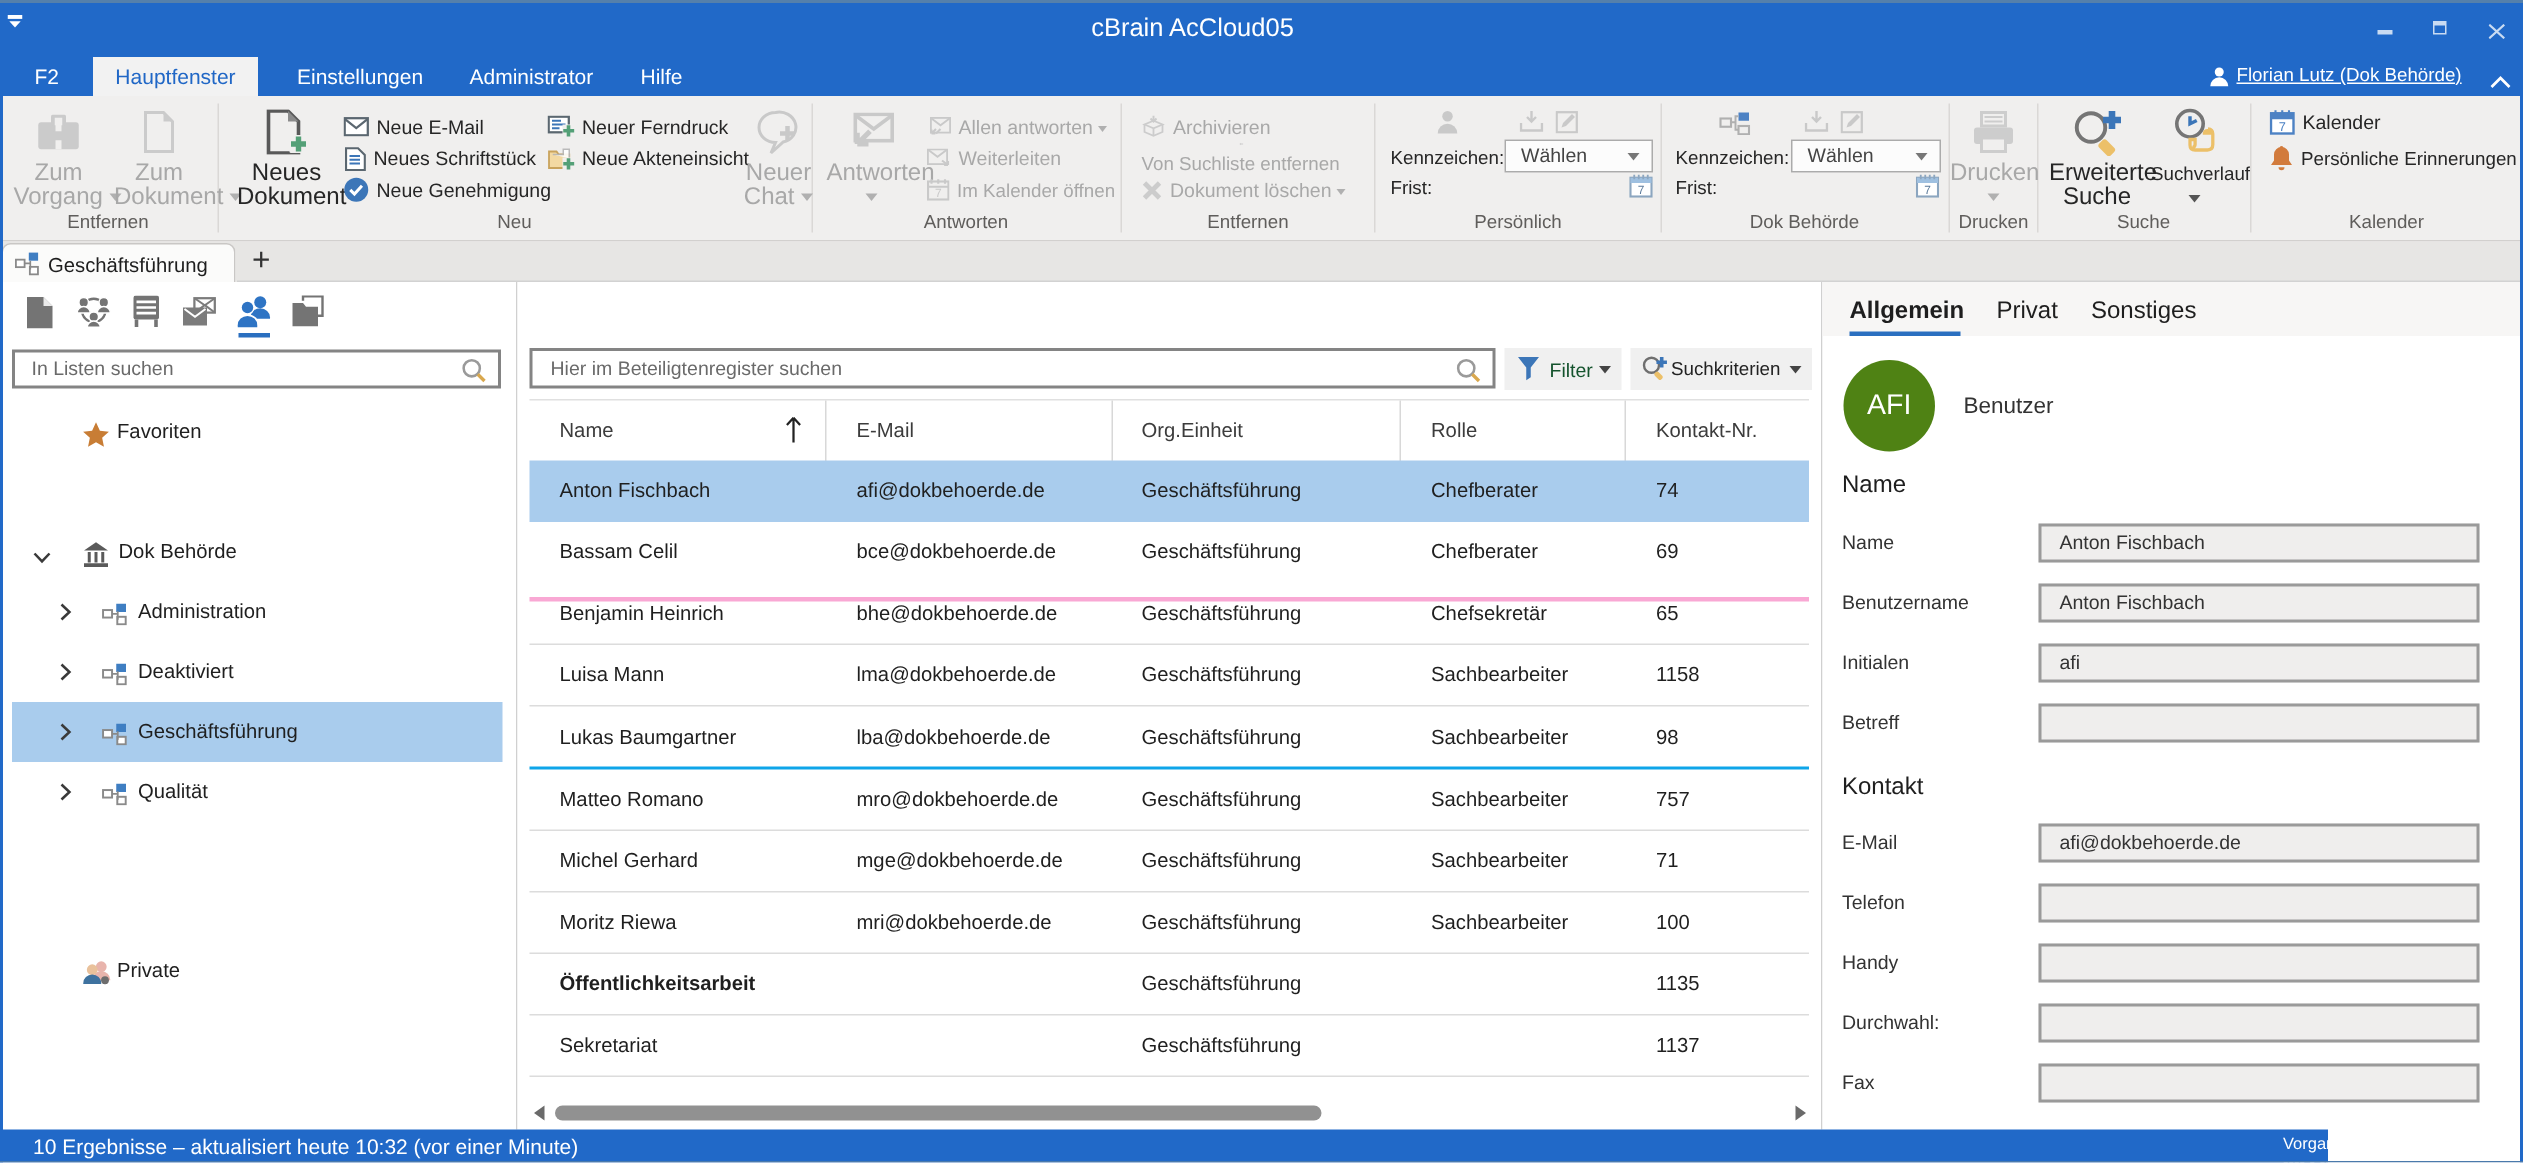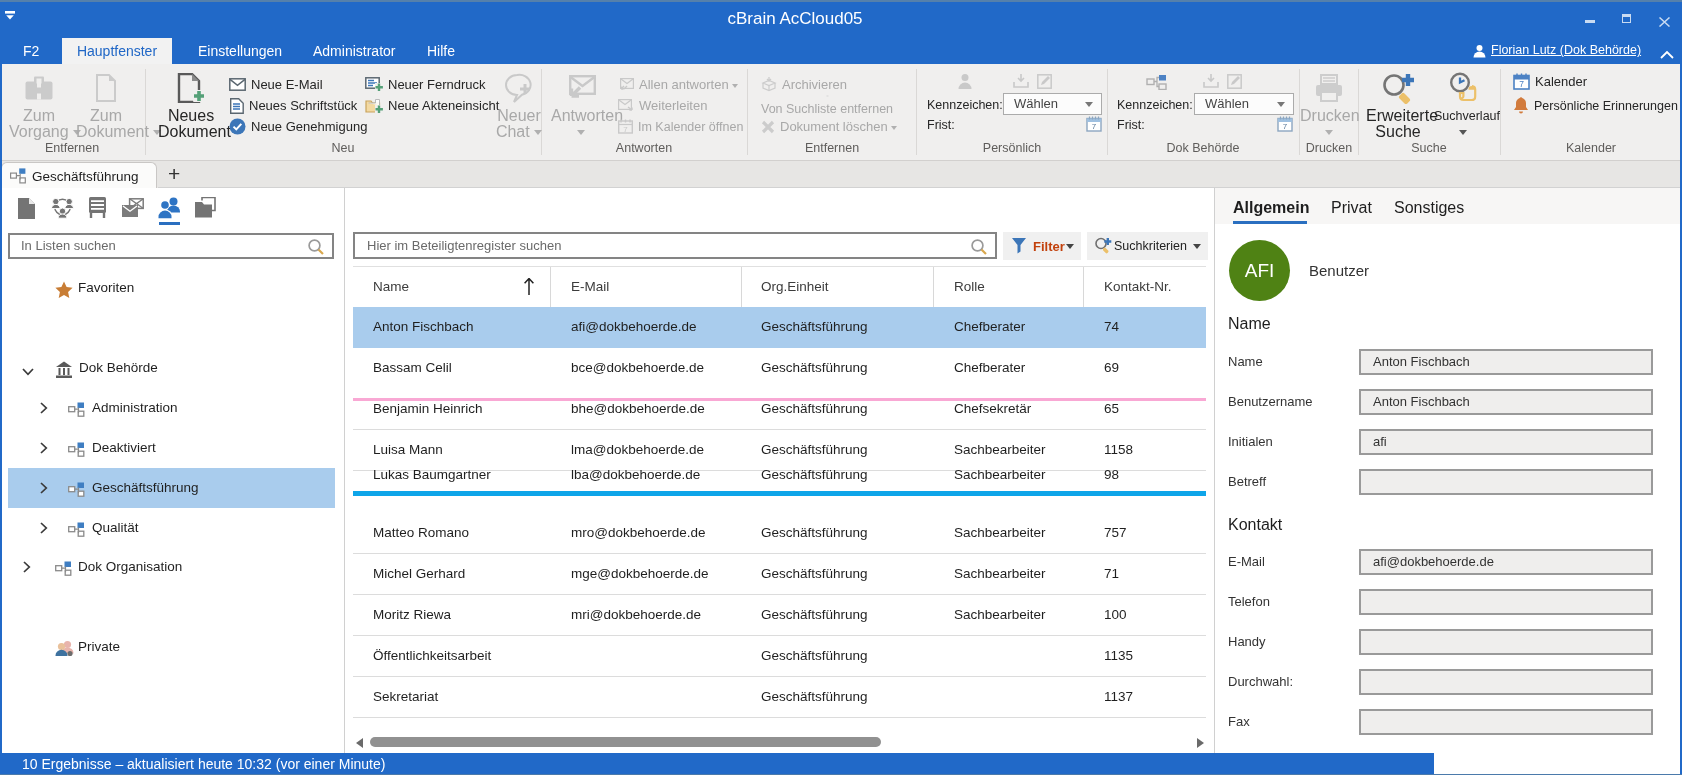--- a/index.html
+++ b/index.html
@@ -37,21 +37,21 @@
 .searchbox { border:2px solid #848484; background:#fff; color:#6a6a6a; font-size:13px; }
 .treerow { height:40px; display:flex; align-items:center; font-size:13.5px; color:#1f1f1f; }
 
 .cell { position:absolute; font-size:13.5px; color:#1f1f1f; }
 .hcell { position:absolute; font-size:13.5px; color:#3c3c3c; }
 
 .rlabel { position:absolute; left:13px; font-size:13px; color:#333; }
 .rinput { position:absolute; left:144px; width:294px; height:26px; background:#efeeed; border:2px solid #9a9a9a; font-size:13px; color:#333; line-height:22px; padding-left:12px; }
 .rsec { position:absolute; left:13px; font-size:16px; color:#1e1e1e; }
 
-#statusbar { left:0; top:753px; width:1434px; height:22px; background:#2169c8; color:#fff; font-size:14px; }
+#statusbar { left:0; top:753px; width:1552px; height:22px; background:#2169c8; color:#fff; font-size:14px; }
 </style>
 </head>
 <body>
 <div class="abs" id="titlebar">
   <div class="abs title">cBrain AcCloud05</div>
   <div class="abs" style="left:5px; top:6px;"><svg width="10" height="9" viewBox="0 0 10 9">
         <rect x="0" y="0" width="10" height="2.6" fill="#fff"></rect>
         <path d="M1.2 4.2 h7.6 l-3.8 4.2 z" fill="#fff"></path>
       </svg></div>
   <div class="abs" style="left:1585px; top:20px; width:10px; height:3px; background:#c9dbf2;"></div>
@@ -466,32 +466,20 @@
           <path d="M1 1 l5.3 5 l-5.3 5" fill="none" stroke="#3a3a3a" stroke-width="1.7"></path>
         </svg></div>
     <div class="abs" style="left:68px; top:14px;"><svg width="17" height="15" viewBox="0 0 17 15">
           <rect x="0.7" y="4.7" width="6" height="5" fill="#fff" stroke="#8a8a8a" stroke-width="1.3"></rect>
           <rect x="9.5" y="0.5" width="6.5" height="5.5" fill="#3f7ec2"></rect>
           <rect x="10.2" y="9.2" width="5.6" height="5" fill="#fff" stroke="#8a8a8a" stroke-width="1.3"></rect>
           <path d="M6.7 7.2 h3.8 M10.5 7.2 v-1.7 M10.5 7.2 v4" fill="none" stroke="#8a8a8a" stroke-width="1.2"></path>
         </svg></div>
     <div class="abs" style="left:92px; top:12px;">Qualität</div>
   </div>
-  <div class="abs treerow" style="left:0; top:359px; width:345px;">
-    <div class="abs" style="left:23px; top:14px;"><svg width="8" height="12" viewBox="0 0 8 12">
-          <path d="M1 1 l5.3 5 l-5.3 5" fill="none" stroke="#3a3a3a" stroke-width="1.7"></path>
-        </svg></div>
-    <div class="abs" style="left:55px; top:14px;"><svg width="17" height="15" viewBox="0 0 17 15">
-          <rect x="0.7" y="4.7" width="6" height="5" fill="#fff" stroke="#8a8a8a" stroke-width="1.3"></rect>
-          <rect x="9.5" y="0.5" width="6.5" height="5.5" fill="#3f7ec2"></rect>
-          <rect x="10.2" y="9.2" width="5.6" height="5" fill="#fff" stroke="#8a8a8a" stroke-width="1.3"></rect>
-          <path d="M6.7 7.2 h3.8 M10.5 7.2 v-1.7 M10.5 7.2 v4" fill="none" stroke="#8a8a8a" stroke-width="1.2"></path>
-        </svg></div>
-    <div class="abs" style="left:78px; top:12px;">Dok Organisation</div>
-  </div>
   <div class="abs treerow" style="left:0; top:439px; width:345px;">
     <div class="abs" style="left:55px; top:13px;"><svg width="19" height="18" viewBox="0 0 19 18">
           <circle cx="12.5" cy="4.5" r="3.6" fill="#e8b4ac"></circle>
           <path d="M6.5 13 a6 5.5 0 0 1 12 0 v0.5 h-12 z" fill="#e8b4ac"></path>
           <circle cx="6.5" cy="6.5" r="3.6" fill="#e9c19b"></circle>
           <path d="M0.5 15.5 a6 5.8 0 0 1 12 0 v0.5 h-12 z" fill="#3e729f"></path>
           <circle cx="15" cy="13.5" r="2.6" fill="#6d6d6d"></circle>
         </svg></div>
     <div class="abs" style="left:78px; top:12px;">Private</div>
   </div>
@@ -501,21 +489,21 @@
     <div class="abs" style="left:12px; top:4px;">Hier im Beteiligtenregister suchen</div>
     <div class="abs" style="left:615px; top:4px;"><svg width="18" height="18" viewBox="0 0 18 18">
           <circle cx="7.5" cy="7.5" r="5.4" fill="none" stroke="#9a9a9a" stroke-width="1.7"></circle>
           <path d="M11.5 11.5 l4.5 4.5" stroke="#d9a84e" stroke-width="2.2"></path>
         </svg></div>
   </div>
   <div class="abs" style="left:658px; top:44px; width:78px; height:28px; background:#f0f0f0;">
     <div class="abs" style="left:8px; top:5px;"><svg width="16" height="17" viewBox="0 0 16 17">
           <path d="M1 1 h14 l-5.5 7 v6.5 l-3 2 v-8.5 z" fill="#3c76b8"></path>
         </svg></div>
-    <div class="abs" style="left:30px; top:7px; font-size:13px; color:#c2410c;font-weight:bold;">Filter</div>
+    <div class="abs" style="left:30px; top:7px; font-size:13px; color:#14532d;">Filter</div>
     <span class="darr" style="position:absolute; right:7px; top:12px; border-top-color:#444;"></span>
   </div>
   <div class="abs" style="left:742px; top:44px; width:121px; height:28px; background:#f0f0f0;">
     <div class="abs" style="left:7px; top:5px;"><svg width="18" height="18" viewBox="0 0 18 18">
           <circle cx="7" cy="6.5" r="5" fill="none" stroke="#6f6f6f" stroke-width="1.6"></circle>
           <rect x="10" y="10.5" width="3.4" height="6" rx="1.2" transform="rotate(-45 11.7 13.5)" fill="#ecc069"></rect>
           <path d="M13.8 1 v7 M10.3 4.5 h7" stroke="#3c76b8" stroke-width="2.4"></path>
         </svg></div>
     <div class="abs" style="left:27px; top:7px; font-size:12.5px; color:#222;">Suchkriterien</div>
     <span class="darr" style="position:absolute; right:7px; top:12px; border-top-color:#444;"></span>
@@ -557,21 +545,21 @@
       <div class="abs cell" style="left:601px; top:12px;">Chefsekretär</div>
       <div class="abs cell" style="left:751px; top:12px;">65</div>
   </div>
   <div class="abs" style="left:8px; top:242px; width:853px; height:41px; border-bottom:1px solid #dcdcdc;">
     <div class="abs cell" style="left:20px; top:12px;">Luisa Mann</div>
       <div class="abs cell" style="left:218px; top:12px;">lma@dokbehoerde.de</div>
       <div class="abs cell" style="left:408px; top:12px;">Geschäftsführung</div>
       <div class="abs cell" style="left:601px; top:12px;">Sachbearbeiter</div>
       <div class="abs cell" style="left:751px; top:12px;">1158</div>
   </div>
-  <div class="abs" style="left:8px; top:266px; width:853px; height:42px; border-bottom:5px solid #0ea5e9;">
+  <div class="abs" style="left:8px; top:283px; width:853px; height:42px; border-bottom:2px solid #0ea5e9;">
     <div class="abs cell" style="left:20px; top:13px;">Lukas Baumgartner</div>
       <div class="abs cell" style="left:218px; top:13px;">lba@dokbehoerde.de</div>
       <div class="abs cell" style="left:408px; top:13px;">Geschäftsführung</div>
       <div class="abs cell" style="left:601px; top:13px;">Sachbearbeiter</div>
       <div class="abs cell" style="left:751px; top:13px;">98</div>
   </div>
   <div class="abs" style="left:8px; top:325px; width:853px; height:41px; border-bottom:1px solid #dcdcdc;">
     <div class="abs cell" style="left:20px; top:12px;">Matteo Romano</div>
       <div class="abs cell" style="left:218px; top:12px;">mro@dokbehoerde.de</div>
       <div class="abs cell" style="left:408px; top:12px;">Geschäftsführung</div>
@@ -586,21 +574,21 @@
       <div class="abs cell" style="left:751px; top:12px;">71</div>
   </div>
   <div class="abs" style="left:8px; top:407px; width:853px; height:41px; border-bottom:1px solid #dcdcdc;">
     <div class="abs cell" style="left:20px; top:12px;">Moritz Riewa</div>
       <div class="abs cell" style="left:218px; top:12px;">mri@dokbehoerde.de</div>
       <div class="abs cell" style="left:408px; top:12px;">Geschäftsführung</div>
       <div class="abs cell" style="left:601px; top:12px;">Sachbearbeiter</div>
       <div class="abs cell" style="left:751px; top:12px;">100</div>
   </div>
   <div class="abs" style="left:8px; top:448px; width:853px; height:41px; border-bottom:1px solid #dcdcdc;">
-    <div class="abs cell" style="left:20px; top:12px;">Öffentlichkeitsarbeit</div>
+    <div class="abs cell" style="left:20px; top:12px;font-weight:bold;">Öffentlichkeitsarbeit</div>
       <div class="abs cell" style="left:408px; top:12px;">Geschäftsführung</div>
       <div class="abs cell" style="left:751px; top:12px;">1135</div>
   </div>
   <div class="abs" style="left:8px; top:489px; width:853px; height:41px; border-bottom:1px solid #dcdcdc;">
     <div class="abs cell" style="left:20px; top:12px;">Sekretariat</div>
       <div class="abs cell" style="left:408px; top:12px;">Geschäftsführung</div>
       <div class="abs cell" style="left:751px; top:12px;">1137</div>
   </div>
 
   <div class="abs" style="left:10px; top:547px;"><svg width="9" height="12" viewBox="0 0 9 12">

